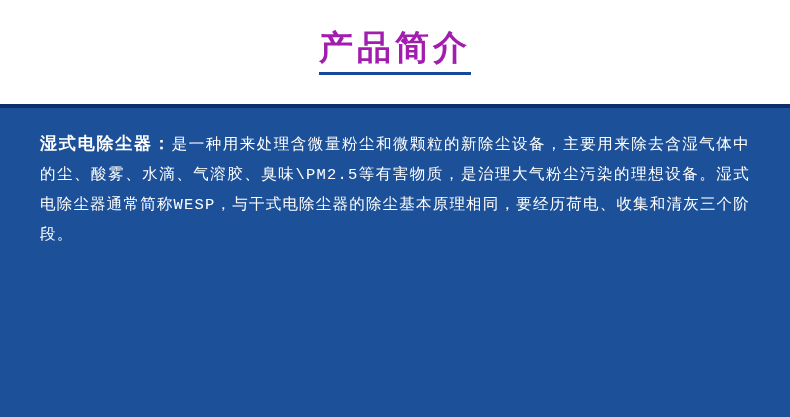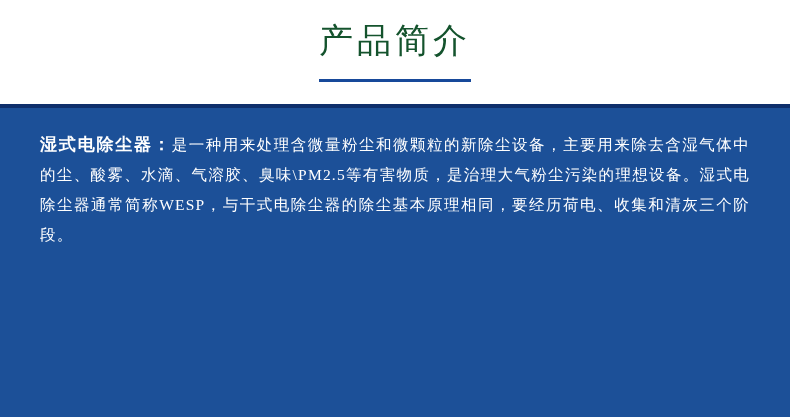--- a/index.html
+++ b/index.html
@@ -23,24 +23,24 @@
   .header {
     height: 104px;
     background: #ffffff;
     display: flex;
     align-items: center;
     justify-content: center;
     box-sizing: border-box;
   }
   .header-title {
     font-size: 34px;
-    font-weight: normal;
-    color: #14532d;
+    font-weight: bold;
+    color: #a21caf;
     letter-spacing: 4px;
-    padding-bottom: 20px;
+    padding-bottom: 6px;
     border-bottom: 3px solid #17499a;
     line-height: 1.1;
     font-family: "DejaVu Sans", "Liberation Sans", sans-serif;
   }
   .divider-bar {
     height: 4px;
     background: #0e2f6b;
     width: 100%;
   }
   .body-panel {
@@ -49,21 +49,21 @@
     padding: 22px 40px 18px 40px;
     box-sizing: border-box;
     height: 309px;
   }
   .para {
     font-size: 15.5px;
     line-height: 30px;
     letter-spacing: 1.2px;
     text-align: justify;
     margin: 0 0 10px 0;
-    font-family: Liberation Serif, serif;
+    font-family: Liberation Mono, monospace;
   }
   .para:last-child {
     margin-bottom: 0;
   }
   .lead {
     font-weight: bold;
     font-size: 17px;
     letter-spacing: 1.5px;
   }
 </style>

